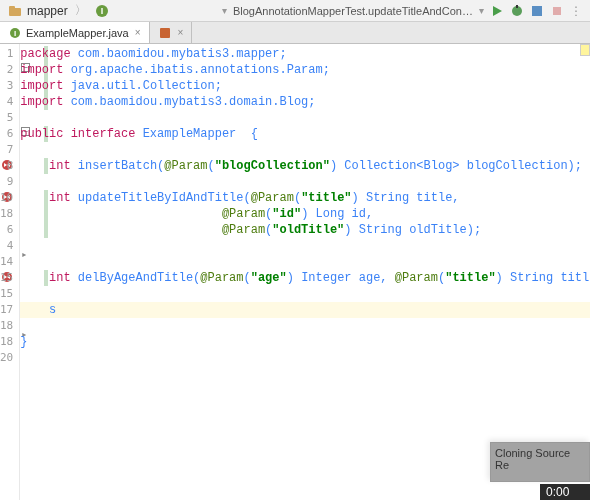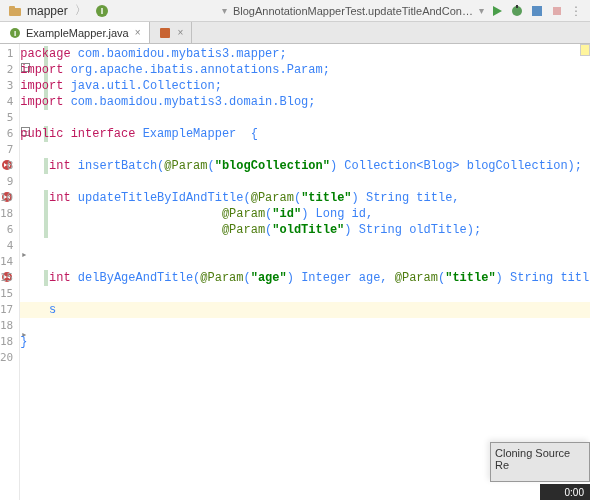--- a/index.html
+++ b/index.html
@@ -19,22 +19,22 @@
 .marker { position: absolute; left: 1px; width: 12px; height: 12px; }
 .fold-col { width: 12px; background: #fff; position: relative; }
 .fold { position: absolute; left: 1px; width: 9px; height: 9px; border: 1px solid #888; background: #fff; font-size: 8px; line-height: 7px; text-align: center; color: #555; }
 .code { flex: 1; font-family: Consolas, 'Courier New', monospace; font-size: 12px; padding-top: 2px; white-space: pre; position: relative; }
 .code .line { height: 16px; line-height: 16px; }
 .code .hl-line { background: #fffae3; }
 .kw { color: #be185d; font-weight: normal; }
 .str { color: #008000; font-weight: bold; }
 .ann { color: #4d7c0f; }
 .pkg { color: #3b82f6; }
-.status-popup { position: absolute; right: 0; bottom: 18px; width: 100px; height: 40px; background: #e5e5e5; border: 1px solid #999; font-size: 11px; padding: 4px; color: #333; box-shadow: -2px -2px 6px rgba(0,0,0,0.1); }
-.status-bar { position: absolute; right: 0; bottom: 0; height: 16px; background: #2b2b2b; color: #fff; font-size: 10px; display: flex; align-items: center; padding: 0 6px; width: 50px; justify-content: flex-end; }
+.status-popup { position: absolute; right: 0; bottom: 18px; width: 100px; height: 40px; background: #a3a3a3; border: 1px solid #999; font-size: 11px; padding: 4px; color: #333; box-shadow: -2px -2px 6px rgba(0,0,0,0.1); }
+.status-bar { position: absolute; right: 0; bottom: 0; height: 16px; background: #2b2b2b; color: #fff; font-size: 12px; display: flex; align-items: center; padding: 0 6px; width: 50px; }
 .icon-svg { width: 14px; height: 14px; display: inline-block; vertical-align: middle; }
 .folder-icon { fill: #d4a75c; }
 .interface-icon { fill: #6a9c3f; }
 .xml-icon { fill: #c86432; }
 .run-icon { fill: #4a9e4a; }
 .changebar { position: absolute; left: 44px; top: 0; width: 4px; height: 100%; }
 .changebar .cb { position: absolute; left: 0; width: 4px; background: #c8e0c8; }
 .scroll-marker { position: absolute; right: 0; top: 44px; width: 10px; height: 12px; background: #fff59d; border: 1px solid #ccc; }
 </style>
 </head>

